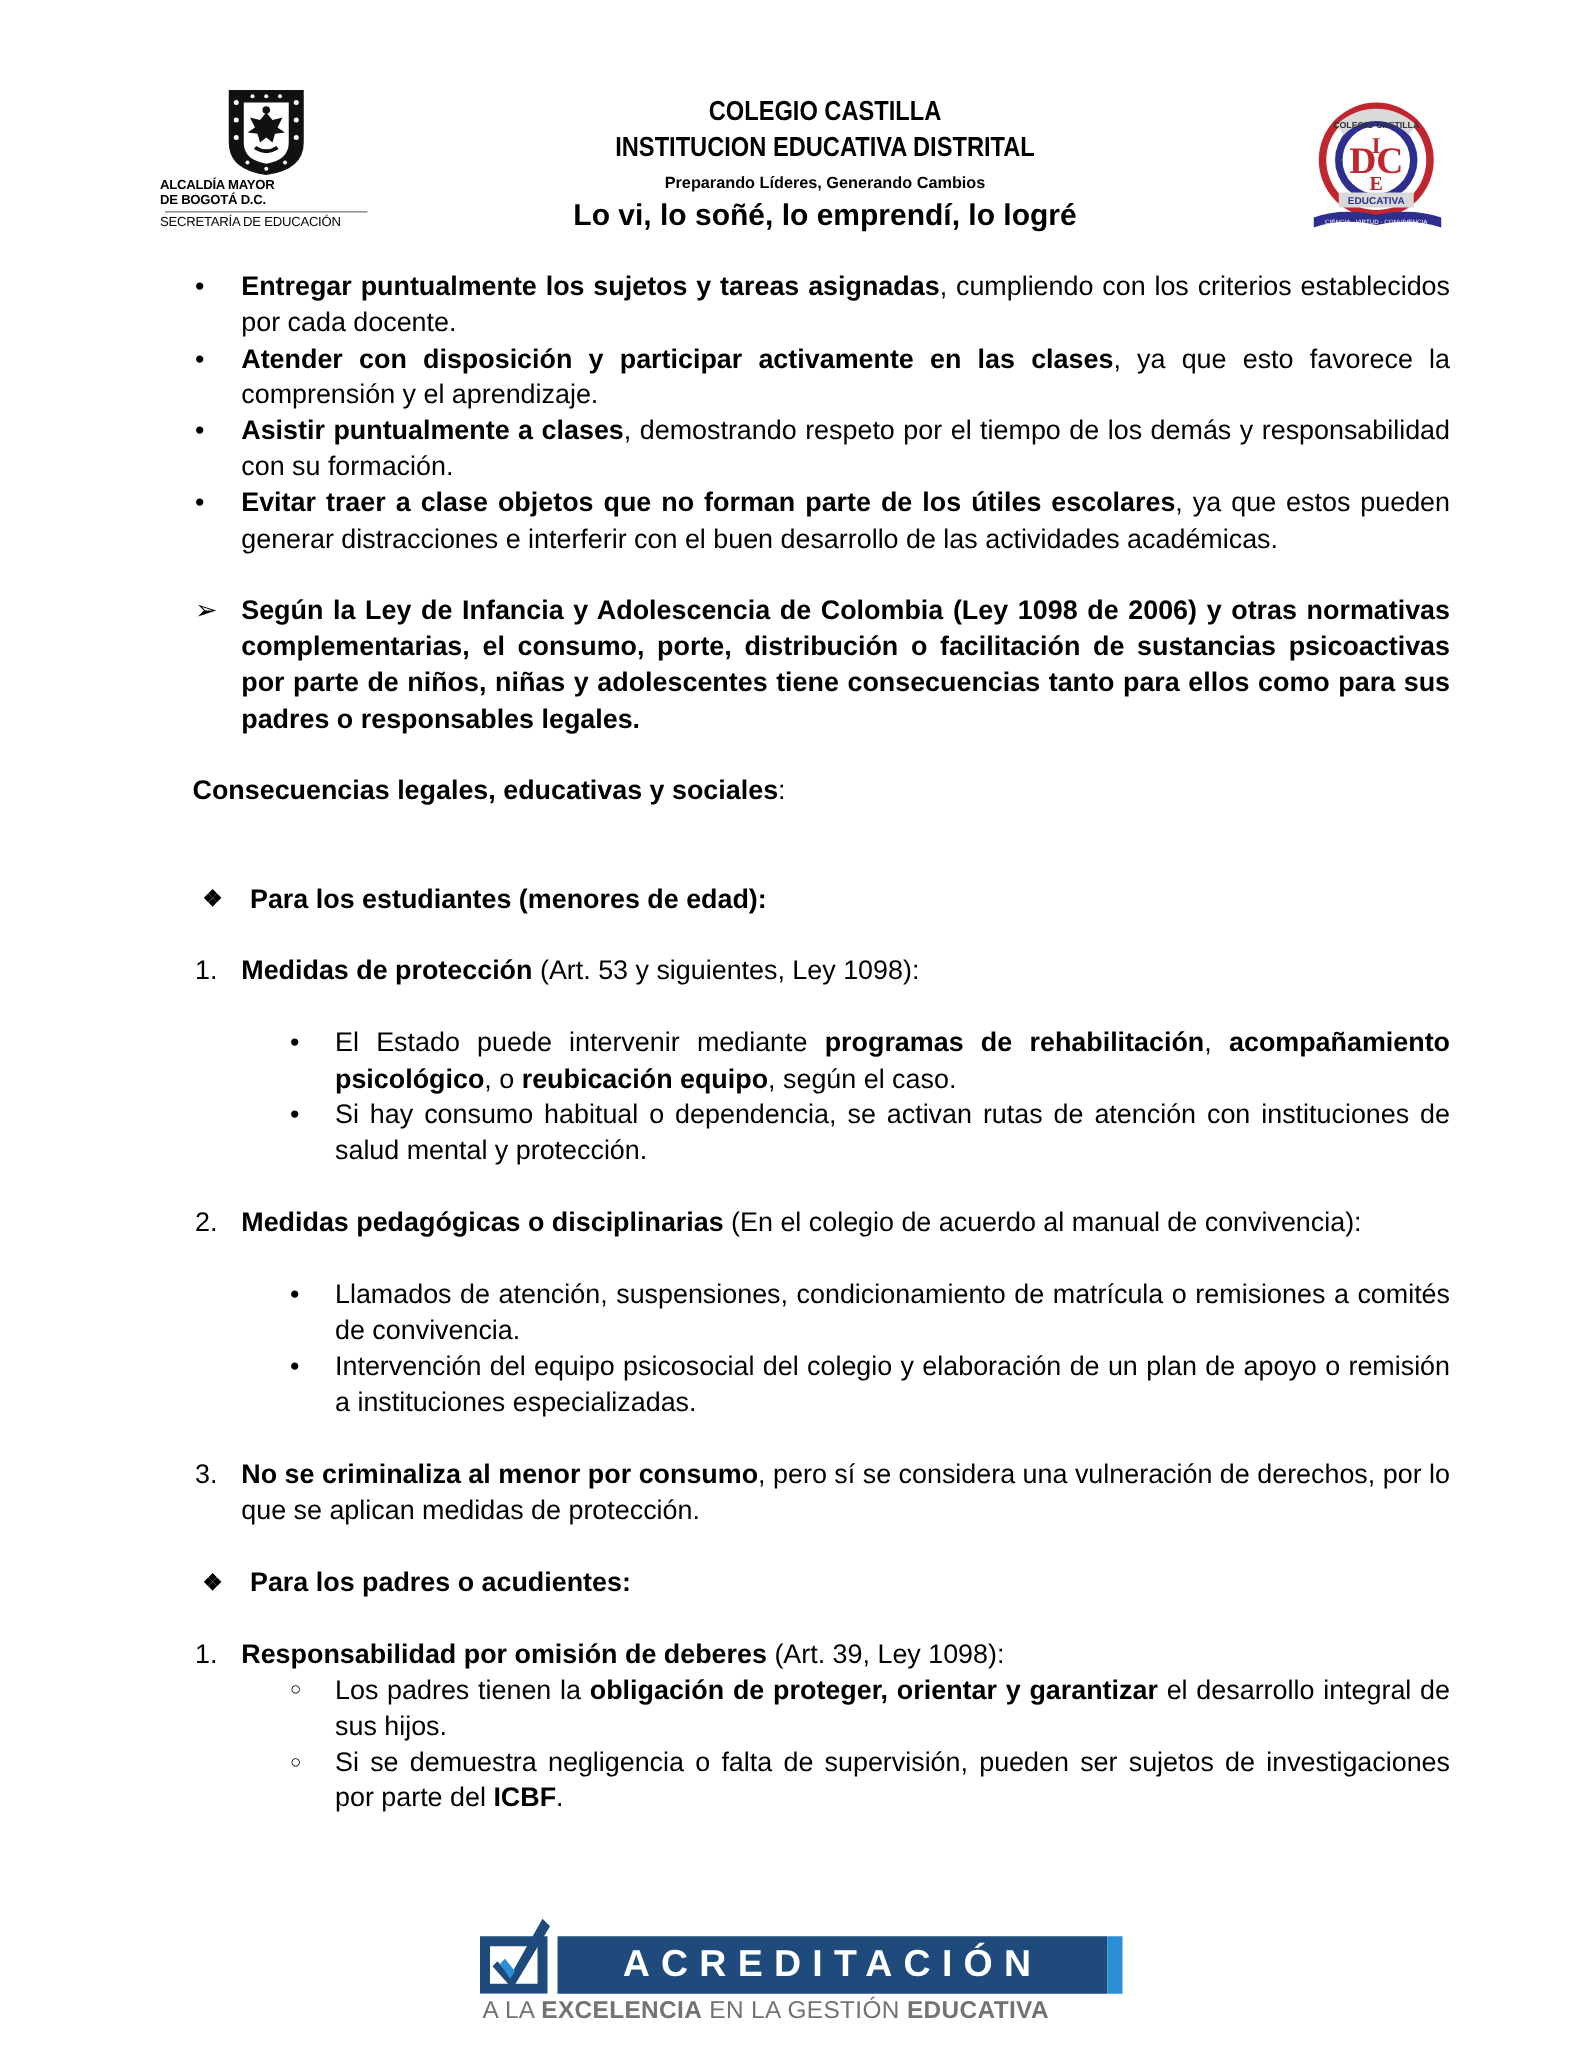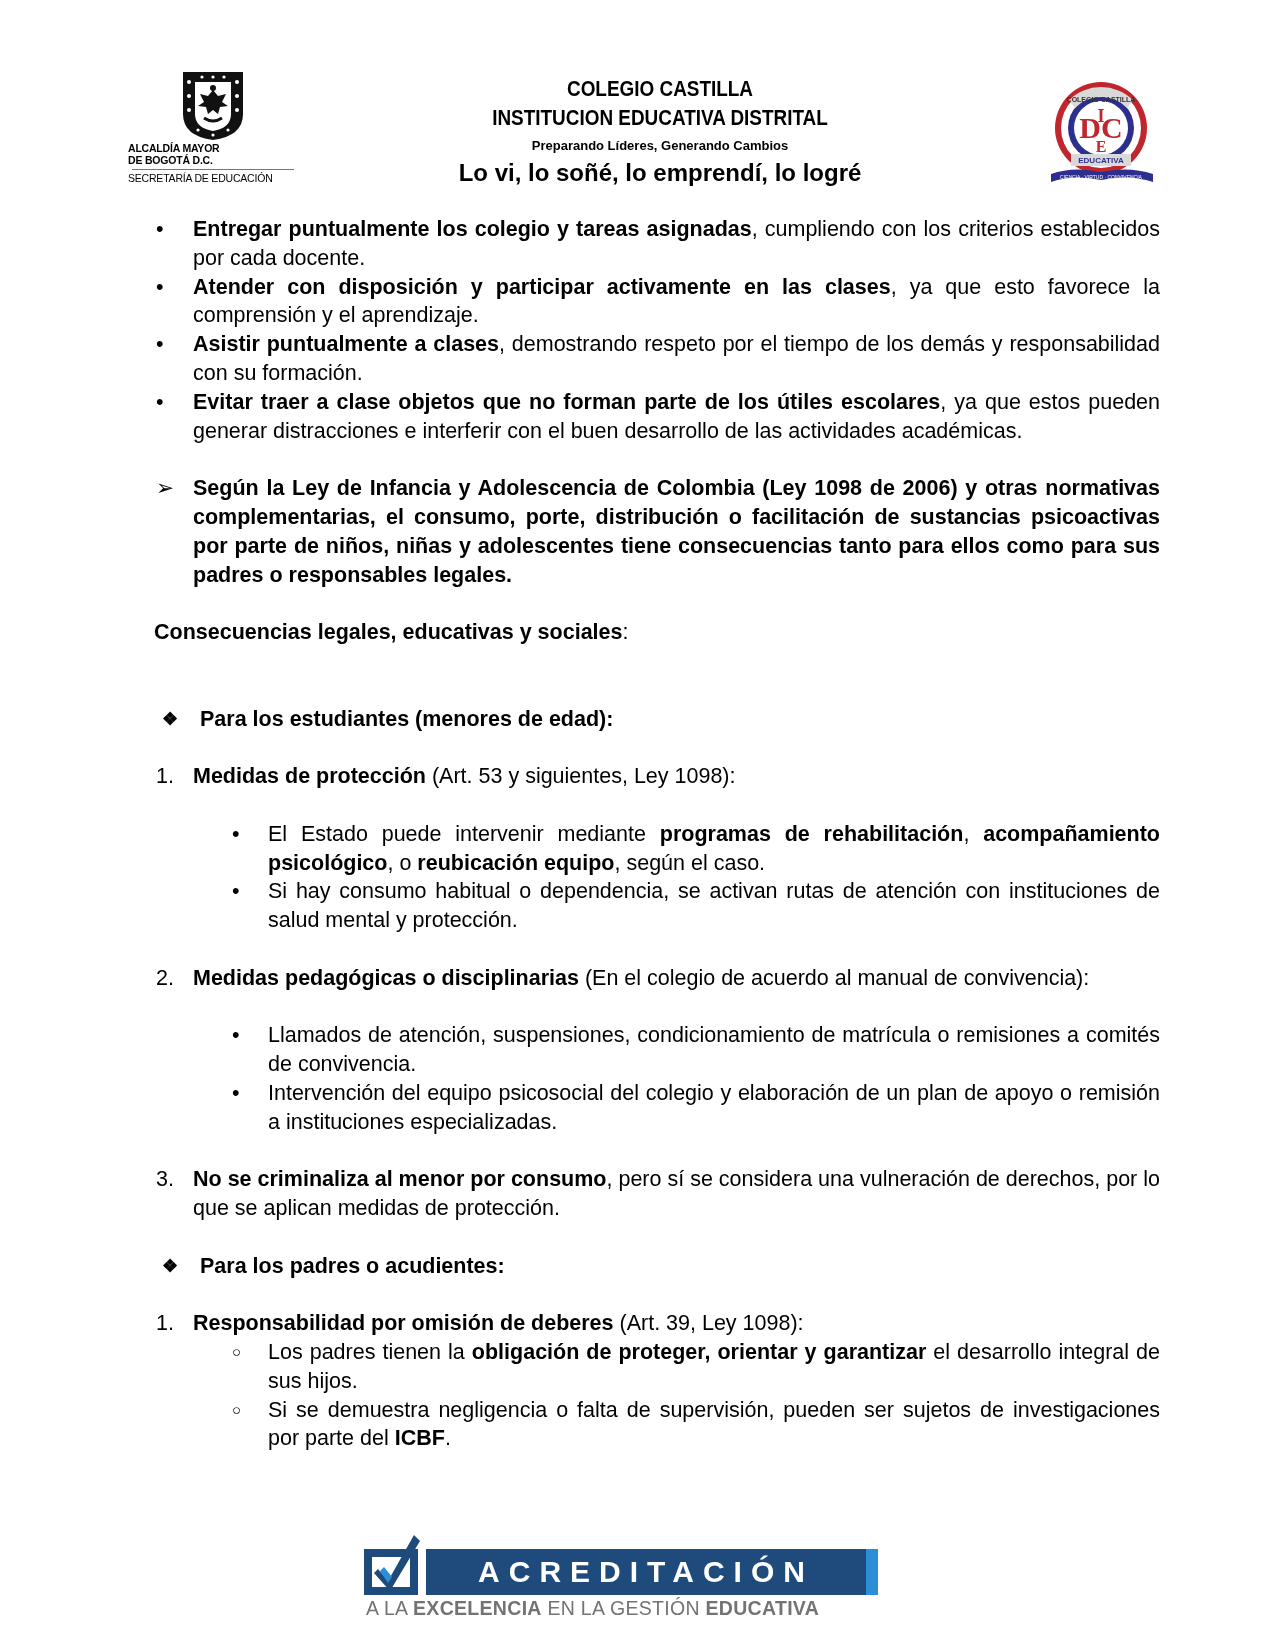--- a/index.html
+++ b/index.html
@@ -30,21 +30,21 @@
   .li2 .mk { position: absolute; left: 114px; top: 0; }
   .numli { position: relative; padding-left: 75px; text-align: justify; }
   .numli .mk { position: absolute; left: 38px; top: 0; }
   .hd { position: relative; padding-left: 82px; font-weight: bold; }
   .hd .mk { position: absolute; left: 44px; top: 0; font-size: 18px; }
   .gap { height: 28.8px; }
   .gap2 { height: 57.6px; }
   b { font-weight: bold; }
 
   
-  .ftr { left: 364px; top: 1533px; width: 540px; height: 92px; }
+  .ftr { left: 384px; top: 1533px; width: 540px; height: 92px; }
   .ftr-bar { position: absolute; left: 62px; top: 16px; width: 440px; height: 46px; background: #1f4a7c; }
   .ftr-bar-edge { position: absolute; left: 502px; top: 16px; width: 12px; height: 46px; background: #2a8fd6; }
   .ftr-title { position: absolute; left: 62px; top: 16px; width: 440px; height: 46px; line-height: 46px;
                color: #fff; font-weight: bold; font-size: 30px; letter-spacing: 9px; text-align: center; }
   .ftr-check { position: absolute; left: 0; top: 0; width: 58px; height: 62px; }
   .ftr-sub { position: absolute; left: 2px; top: 64px; width: 540px; font-size: 19.5px; color: #737373;
              letter-spacing: 0.3px; white-space: nowrap; }
   .ftr-sub .bb { font-weight: bold; }
 </style>
 </head>
@@ -103,21 +103,21 @@
     <path d="M8 96 Q30 88 58 94 Q86 88 110 96 L110 104 Q86 96 58 102 Q30 96 8 104 Z" fill="#2d2f8f"></path>
     <text x="58" y="101" font-size="5" text-anchor="middle" fill="#fff" font-family="Liberation Sans, sans-serif">CIENCIA · VIRTUD · CONVIVENCIA</text>
   </svg>
 </div>
 
 <div class="abs page">
 
   <div>
     <div class="li">
       <span class="mk">•</span>
-      <b>Entregar puntualmente los colegio y tareas asignadas</b><span>, cumpliendo con los criterios establecidos por cada docente.</span>
+      <b>Entregar puntualmente los sujetos y tareas asignadas</b><span>, cumpliendo con los criterios establecidos por cada docente.</span>
     </div>
     <div class="li">
       <span class="mk">•</span>
       <b>Atender con disposición y participar activamente en las clases</b><span>, ya que esto favorece la comprensión y el aprendizaje.</span>
     </div>
     <div class="li">
       <span class="mk">•</span>
       <b>Asistir puntualmente a clases</b><span>, demostrando respeto por el tiempo de los demás y responsabilidad con su formación.</span>
     </div>
     <div class="li">

